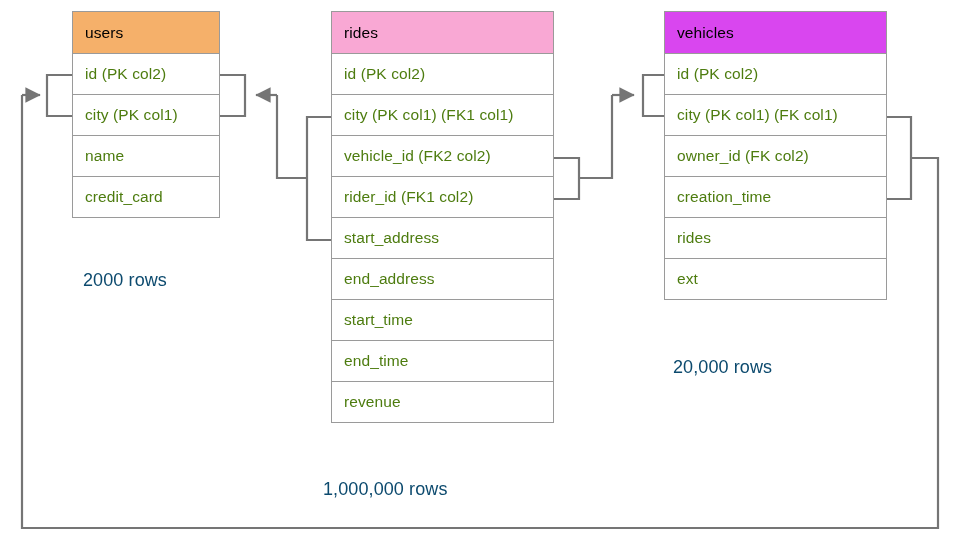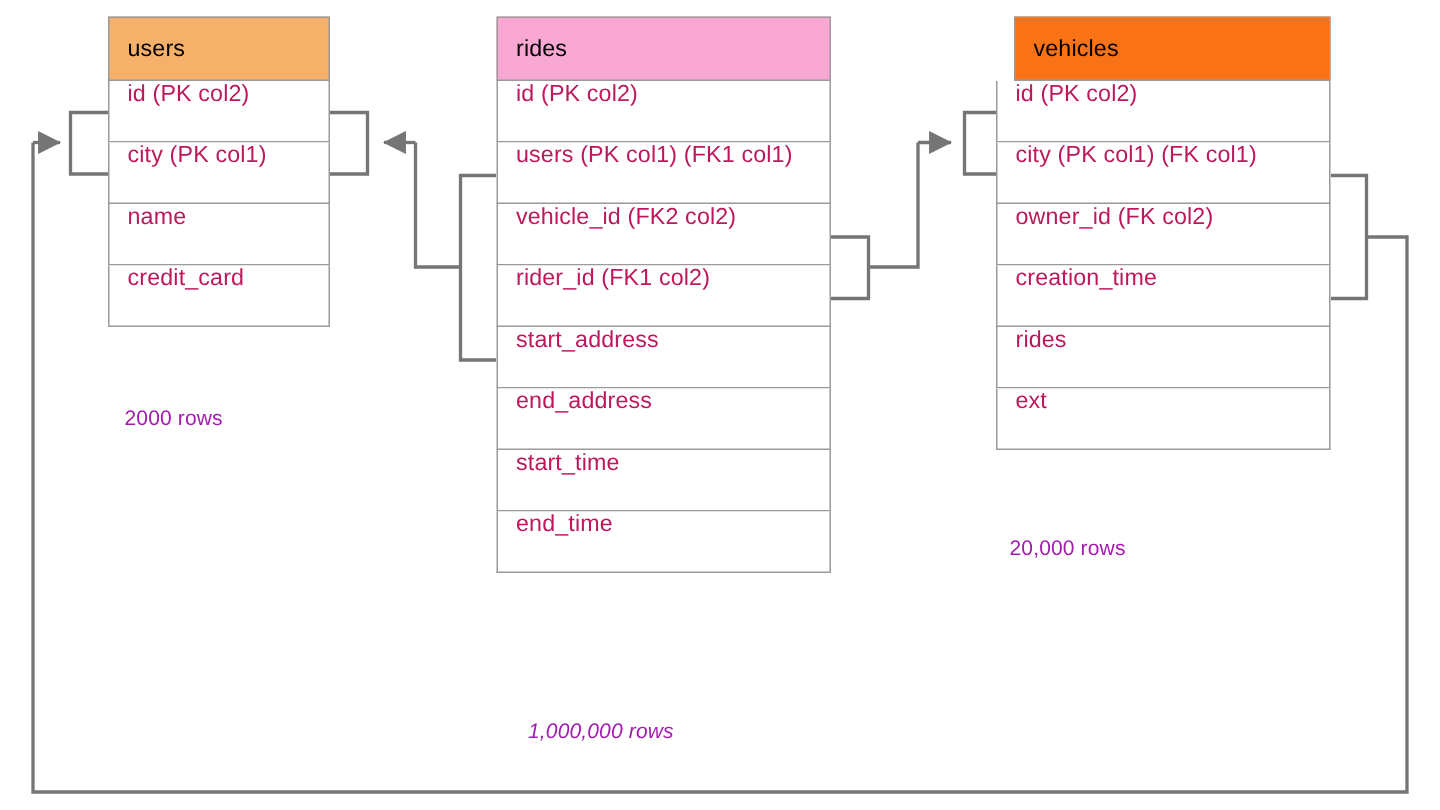--- a/index.html
+++ b/index.html
@@ -43,40 +43,40 @@
     font-size: 15.5px;
     color: #000000;
     letter-spacing: 0.1px;
   }
   .entity-field {
     box-sizing: border-box;
     height: 41px;
     border: 1px solid #9a9a9a;
     border-top: none;
     display: flex;
-    align-items: flex-start;
+    align-items: center;
     padding-left: 12px;
     font-size: 15.5px;
-    color: #be185d;
+    color: #4d7c0f;
     background: #ffffff;
     letter-spacing: 0.1px;
   }
   .row-count {
     position: absolute;
-    font-size: 14px;
-    color: #a21caf;
+    font-size: 18px;
+    color: #0c4a6e;
     white-space: nowrap;
     letter-spacing: 0.1px;
   }
   
   #table-users      { left: 72px;  top: 11px;  width: 148px; }
   #table-rides      { left: 331px; top: 11px;  width: 223px; }
   #table-vehicles   { left: 664px; top: 11px;  width: 223px; }
   #rowcount-users    { left: 83px;  top: 270px; }
-  #rowcount-rides    { left: 352px; top: 479px; font-style: italic; }
+  #rowcount-rides    { left: 323px; top: 479px; }
   #rowcount-vehicles { left: 673px; top: 357px; }
 </style>
 </head>
 <body>
 
 <div id="diagram-canvas">
 
   <svg id="connector-layer" viewBox="0 0 960 540" width="960" height="540">
     <defs>
       <marker id="arrow-left" viewBox="0 0 10 10" refX="9.5" refY="5" markerWidth="7" markerHeight="7" orient="auto-start-reverse">
@@ -138,45 +138,48 @@
   <div class="row-count" id="rowcount-users">2000 rows</div>
 
   <div class="entity-table" id="table-rides">
     <div class="entity-header" style="background: #f9a8d4;">
       <span>rides</span>
     </div>
     <div class="entity-field">
       <span>id (PK col2)</span>
     </div>
     <div class="entity-field">
-      <span>users (PK col1) (FK1 col1)</span>
+      <span>city (PK col1) (FK1 col1)</span>
     </div>
     <div class="entity-field">
       <span>vehicle_id (FK2 col2)</span>
     </div>
     <div class="entity-field">
       <span>rider_id (FK1 col2)</span>
     </div>
     <div class="entity-field">
       <span>start_address</span>
     </div>
     <div class="entity-field">
       <span>end_address</span>
     </div>
     <div class="entity-field">
       <span>start_time</span>
     </div>
     <div class="entity-field">
       <span>end_time</span>
+    </div>
+    <div class="entity-field">
+      <span>revenue</span>
     </div>
   </div>
   <div class="row-count" id="rowcount-rides">1,000,000 rows</div>
 
   <div class="entity-table" id="table-vehicles">
-    <div class="entity-header" style="background: #f97316; margin-left: 12px;">
+    <div class="entity-header" style="background: #d946ef;">
       <span>vehicles</span>
     </div>
     <div class="entity-field">
       <span>id (PK col2)</span>
     </div>
     <div class="entity-field">
       <span>city (PK col1) (FK col1)</span>
     </div>
     <div class="entity-field">
       <span>owner_id (FK col2)</span>

